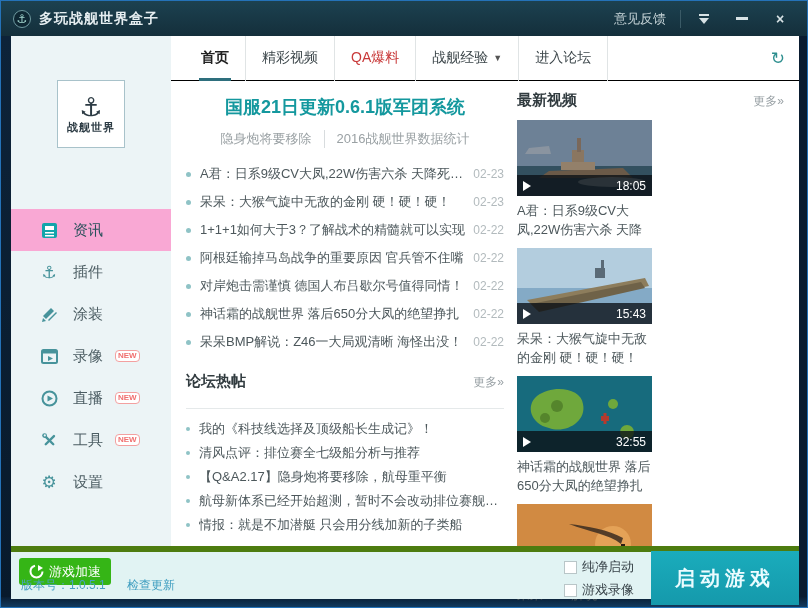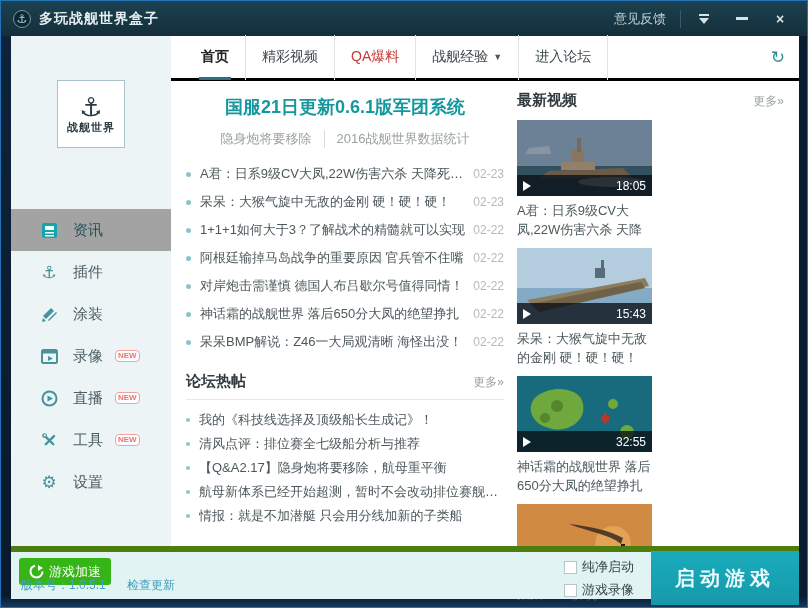--- a/index.html
+++ b/index.html
@@ -32,21 +32,21 @@
   .sidebar { position:absolute; left:10px; top:35px; width:160px; height:510px;
              background:#ecf4f6; }
   .logo-box { position:absolute; left:46px; top:44px; width:68px; height:68px;
               background:#fff; border:1px solid #a8c2ca; display:flex; flex-direction:column;
               align-items:center; justify-content:center; }
   .logo-anchor { font-size:26px; color:#2c3b44; line-height:26px; }
   .logo-text { font-size:11px; color:#2c3b44; font-weight:bold; letter-spacing:1px; }
   .menu { position:absolute; left:0; top:173px; width:160px; }
   .menu-item { height:42px; display:flex; align-items:center; padding-left:28px;
                cursor:pointer; color:#4c5d63; font-size:15px; }
-  .menu-item.active { background:#a3a3a3; color:#28505a; }
+  .menu-item.active { background:#f9a8d4; color:#28505a; }
   .mi-icon { width:20px; height:20px; margin-right:14px; display:flex; align-items:center;
              justify-content:center; color:#47939b; font-size:17px; }
   .menu-item.active .mi-icon { color:#12a5ab; }
   .badge-new { margin-left:12px; font-size:8px; color:#f07070; border:1px solid #f3a0a0;
                border-radius:4px; padding:0 2px; line-height:10px; background:#fff; font-weight:bold; }
 
   
   .bottombar { position:absolute; left:10px; top:545px; width:788px; height:53px;
                background:#e1f3f3; border-top:6px solid #4d7c0f; }
   .boost-btn { position:absolute; left:8px; top:6px; height:27px; background:#35b516;
@@ -60,21 +60,21 @@
   .checkbox { width:13px; height:13px; background:#fff; border:1px solid #b9c6c8; margin-right:5px; }
   .check-label { font-size:13px; color:#39444a; }
   .launch-btn { position:absolute; right:0; top:-1px; width:148px; height:54px;
                 background:linear-gradient(180deg,#1aacbc,#1599ab); color:#eafcff;
                 font-size:20px; font-weight:bold; letter-spacing:5px; display:flex;
                 align-items:center; justify-content:center; cursor:pointer; }
 
   
   .content { position:absolute; left:170px; top:35px; width:628px; height:510px; background:#fff; }
   .tabbar { height:45px; display:flex; align-items:center; padding:11px 14px;
-            border-bottom:3px solid #000000; }
+            border-bottom:1px solid #000000; }
   .tab { font-size:14px; color:#3c464a; padding:0 16px; cursor:pointer; position:relative;
          height:45px; display:flex; align-items:center; border-right:1px solid #e0e4e5; }
   .tab:last-of-type { border-right:none; }
   .tab.active { font-weight:bold; color:#222; }
   .tab.active::after { content:""; position:absolute; left:14px; right:14px; bottom:0;
                        height:3px; background:#2e6f7d; }
   .tab.red { color:#c93a3a; }
   .caret { font-size:9px; margin-left:5px; color:#555; }
   .refresh { margin-left:auto; font-size:17px; color:#2e8f8f; cursor:pointer; }
 
@@ -90,21 +90,21 @@
   .news-list { list-style:none; margin-top:12px; }
   .news-item { display:flex; align-items:center; height:28px; cursor:pointer; }
   .dot { width:5px; height:5px; border-radius:50%; background:#8fc3c6; margin-right:9px; flex:none; }
   .news-text { font-size:13px; color:#4d585c; white-space:nowrap; overflow:hidden;
                text-overflow:ellipsis; flex:1; }
   .news-date { font-size:12px; color:#b2babd; margin-left:8px; flex:none; }
 
   .section-head { display:flex; align-items:baseline; justify-content:space-between; }
   .section-title { font-size:15px; font-weight:bold; color:#323c40; }
   .more-link { font-size:12px; color:#99a1a5; cursor:pointer; }
-  .forum-head { margin-top:16px; padding-bottom:8px; border-bottom:1px solid #e5e9ea; }
+  .forum-head { margin-top:16px; padding-bottom:17px; border-bottom:1px solid #e5e9ea; }
   .forum-list { list-style:none; margin-top:8px; }
   .forum-item { display:flex; align-items:center; height:24px; cursor:pointer; }
   .forum-item .dot { width:4px; height:4px; }
   .forum-text { font-size:13px; color:#4d585c; white-space:nowrap; overflow:hidden;
                 text-overflow:ellipsis; }
 
   .vid-grid { display:flex; flex-wrap:wrap; gap:9px; margin-top:10px; }
   .vid-card { width:135px; cursor:pointer; }
   .thumb { position:relative; width:135px; height:76px; overflow:hidden; background:#456; }
   .thumb svg { display:block; width:100%; height:100%; }

